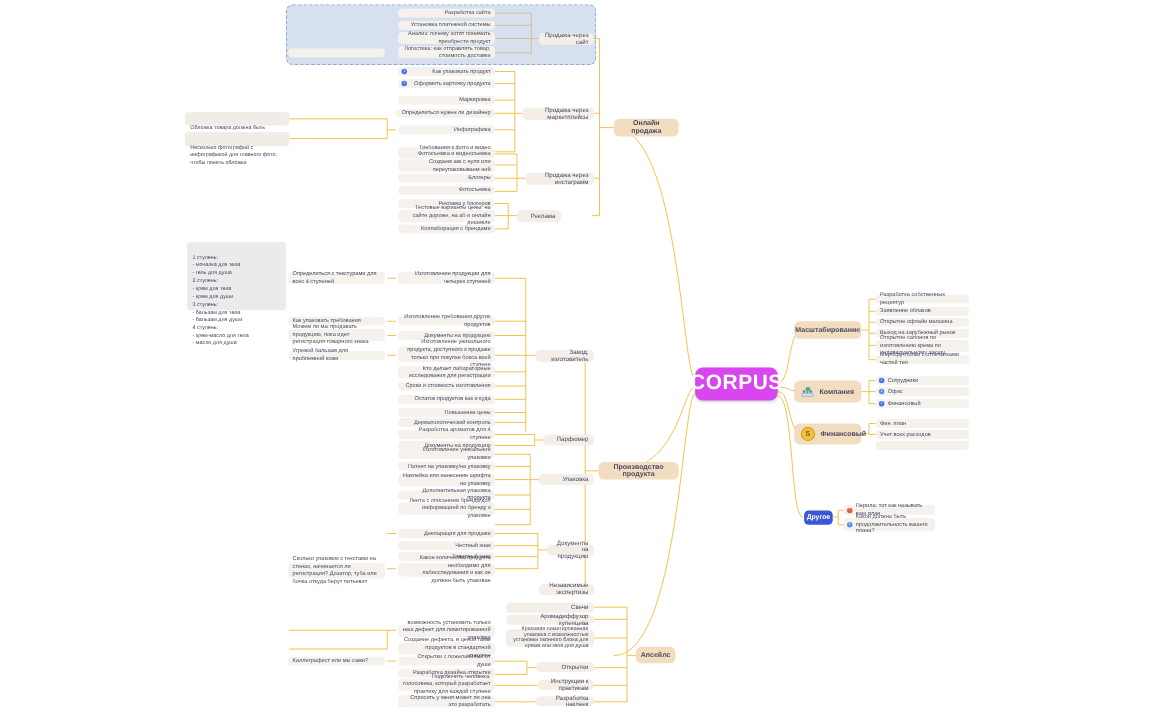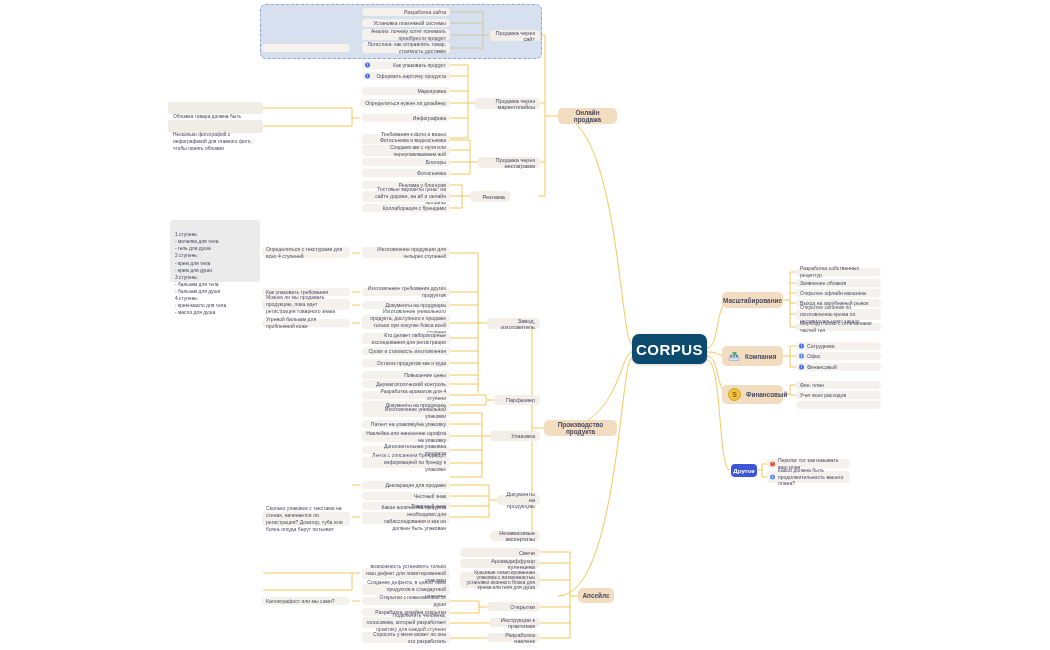--- a/index.html
+++ b/index.html
@@ -9,22 +9,22 @@
     font-family:"Liberation Sans","DejaVu Sans",sans-serif;
     color:#3d3d5c;
   }
   #canvas{position:absolute;inset:0;}
   svg.links{position:absolute;left:0;top:0;width:1050px;height:650px;pointer-events:none;}
 
   .node{position:absolute;box-sizing:border-box;}
 
   
   .central{
-    background:#0c4a6e;color:#fff;border-radius:7px;
-    font-weight:bold;font-size:15px;letter-spacing:.5px;
+    background:#d946ef;color:#fff;border-radius:7px;
+    font-weight:bold;font-size:19px;letter-spacing:.5px;
     display:flex;align-items:center;justify-content:center;
     box-shadow:0 1px 3px rgba(0,0,0,.18);
   }
 
   
   .branch{
     background:#f2ddc0;border-radius:5px;
     font-size:6.4px;font-weight:bold;color:#4a4a63;
     display:flex;align-items:center;justify-content:center;
     padding:0 4px;text-align:center;

